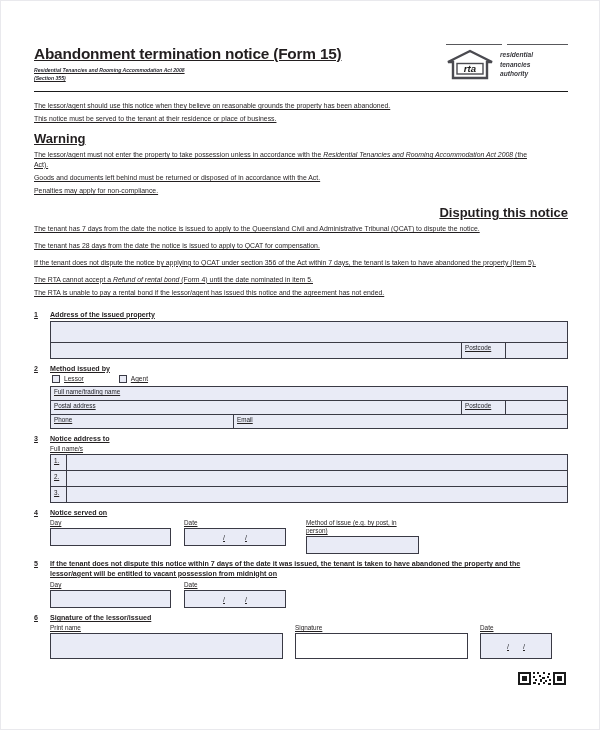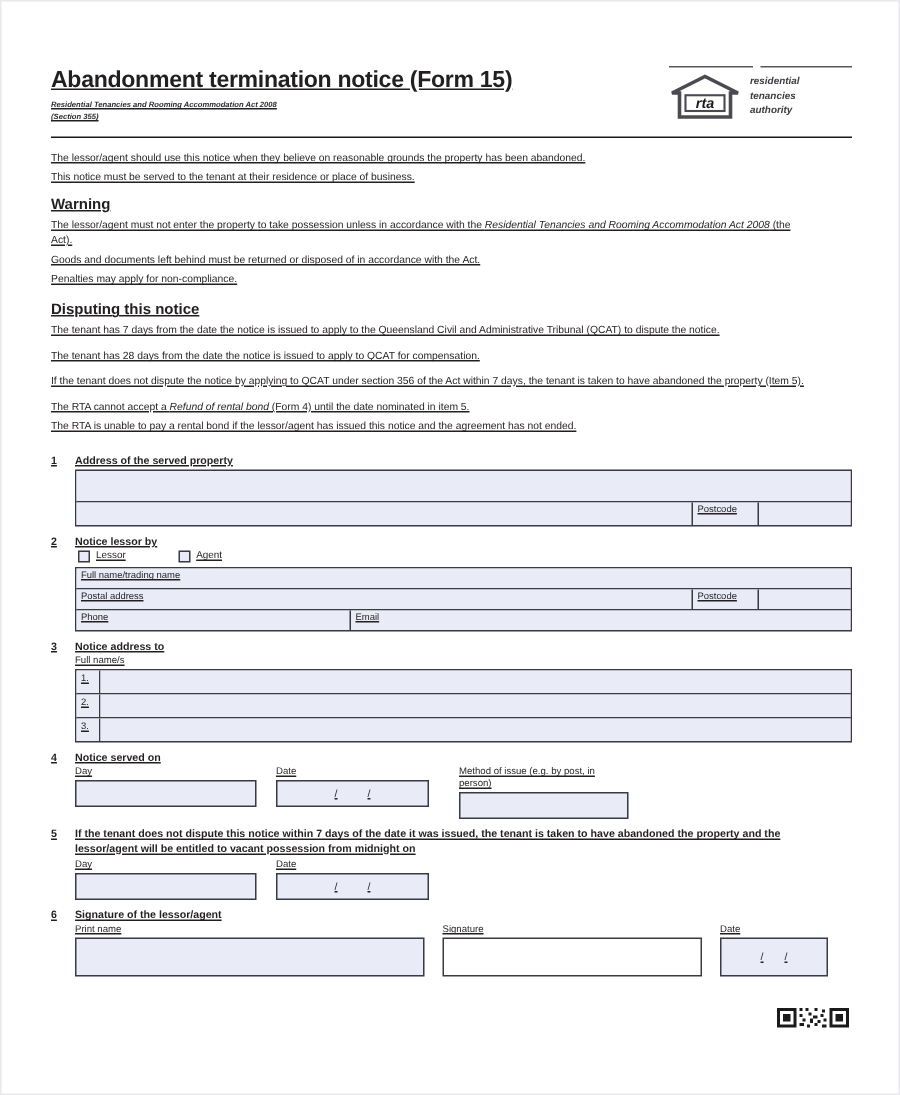--- a/index.html
+++ b/index.html
@@ -101,25 +101,25 @@
   
   .prose { padding-top: 9px; }
   .para {
     font-size: 6.9px;
     line-height: 1.42;
     margin: 0 0 3.5px 0;
     max-width: 505px;
   }
   .para.gap { margin-bottom: 7px; }
   .sec-head {
-    font-size: 10px;
+    font-size: 13px;
     font-weight: bold;
     margin: 7px 0 4px 0;
   }
-  .sec-head.tight { margin-top: 9px; }
+  .sec-head.tight { margin-top: 9px; text-align: right; }
   em { font-style: italic; }
 
   
   .form { margin-top: 13px; }
   .item { margin-bottom: 6px; }
   .item-head {
     display: flex;
     align-items: baseline;
     font-size: 7.1px;
     font-weight: bold;
@@ -298,42 +298,42 @@
 
       <p class="para"><span>The RTA cannot accept a </span><em>Refund of rental bond</em><span> (Form 4) until the date nominated in item 5.</span></p>
       <p class="para">The RTA is unable to pay a rental bond if the lessor/agent has issued this notice and the agreement has not ended.</p>
     </div>
 
     <div class="form">
 
       <div class="item">
         <div class="item-head">
           <span class="item-num">1</span>
-          <span class="item-title">Address of the served property</span>
+          <span class="item-title">Address of the issued property</span>
         </div>
         <div class="item-body">
           <div class="box-group">
             <div class="box-row">
               <div class="cell grow blank h-tall"></div>
             </div>
             <div class="box-row">
               <div class="cell grow blank h-med"></div>
               <div class="cell divider h-med" style="width:44px;flex:0 0 44px;">
                 <span class="cell-label">Postcode</span>
               </div>
               <div class="cell divider blank h-med" style="width:62px;flex:0 0 62px;"></div>
             </div>
           </div>
         </div>
       </div>
 
       <div class="item">
         <div class="item-head">
           <span class="item-num">2</span>
-          <span class="item-title">Notice lessor by</span>
+          <span class="item-title">Method issued by</span>
         </div>
         <div class="item-body">
           <div class="checkrow">
             <label class="checkitem">
               <span class="checkbox"></span>
               <span>Lessor</span>
             </label>
             <label class="checkitem">
               <span class="checkbox"></span>
               <span>Agent</span>
@@ -439,21 +439,21 @@
                 <span>/</span>
               </div>
             </div>
           </div>
         </div>
       </div>
 
       <div class="item">
         <div class="item-head">
           <span class="item-num">6</span>
-          <span class="item-title">Signature of the lessor/agent</span>
+          <span class="item-title">Signature of the lessor/issued</span>
         </div>
         <div class="item-body">
           <div class="field-row">
             <div class="field" style="width:233px;">
               <div class="field-label">Print name</div>
               <div class="field-box" style="height:26px;"></div>
             </div>
             <div class="field" style="width:173px;margin-left:12px;">
               <div class="field-label">Signature</div>
               <div class="field-box white" style="height:26px;"></div>

